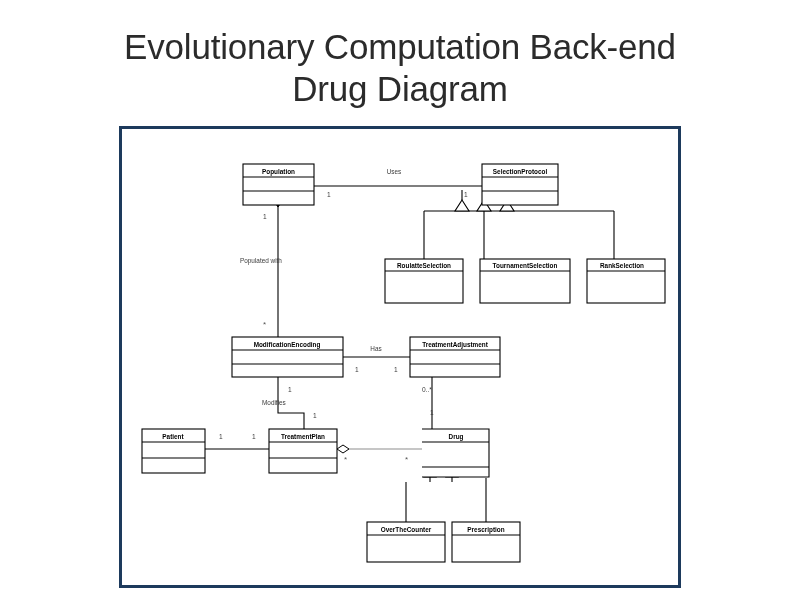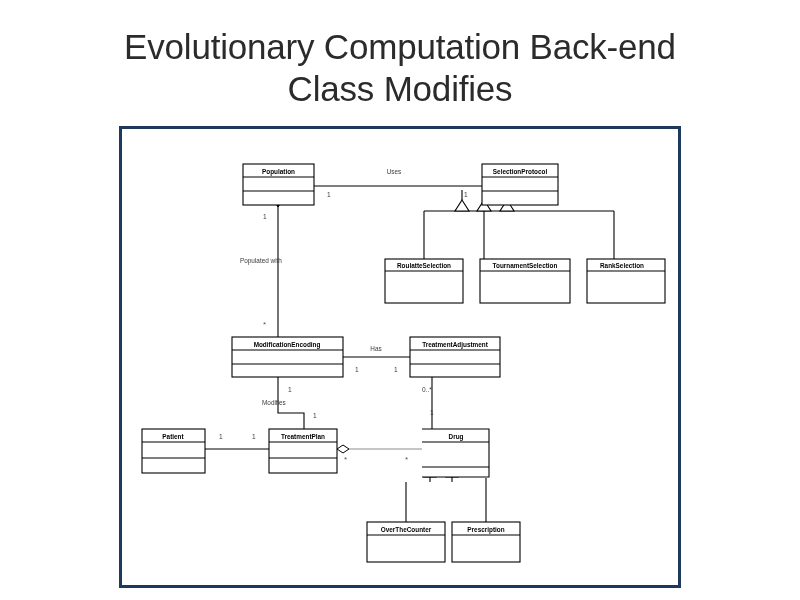--- a/index.html
+++ b/index.html
@@ -117,21 +117,21 @@
     fill: #ffffff;
   }
 </style>
 </head>
 <body>
 
 <div id="slide">
 
   <div id="title-block">
     <div class="title-line">Evolutionary Computation Back-end</div>
-    <div class="title-line">Class Modifies</div>
+    <div class="title-line">Drug Diagram</div>
   </div>
 
   <div id="diagram-frame">
     <div id="diagram-canvas">
       <svg id="uml" viewBox="0 0 556 456" xmlns="http://www.w3.org/2000/svg">
 
         <g>
           <path class="conn" d="M 192 57 L 360 57"></path>
         </g>
 

